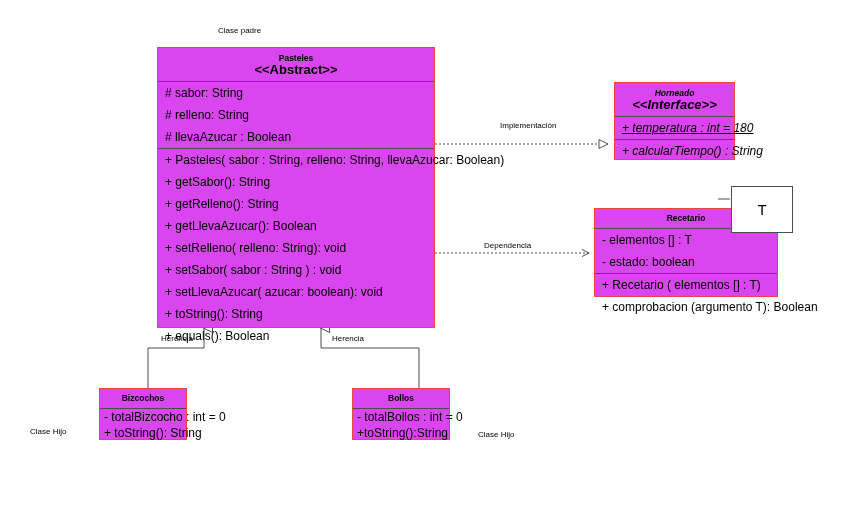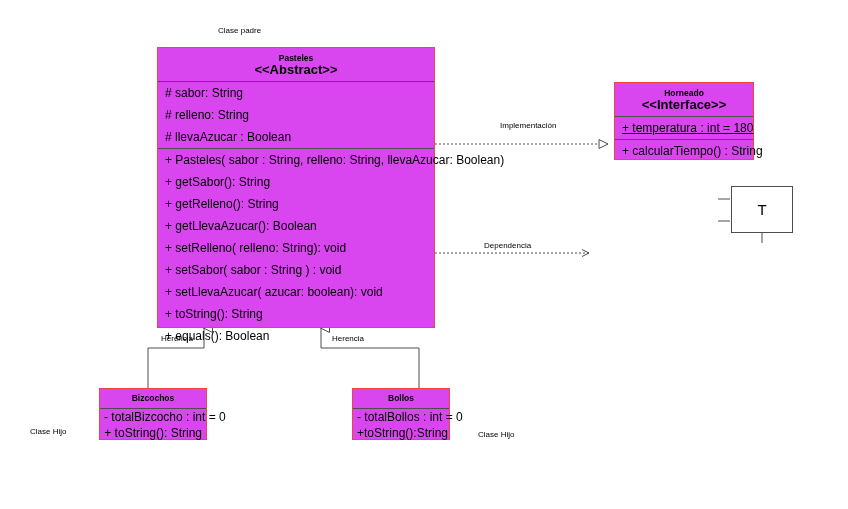--- a/index.html
+++ b/index.html
@@ -171,41 +171,54 @@
       <div class="uml-row wide-gap">+ getRelleno(): String</div>
       <div class="uml-row wide-gap">+ getLlevaAzucar(): Boolean</div>
       <div class="uml-row wide-gap">+ setRelleno( relleno: String): void</div>
       <div class="uml-row wide-gap">+ setSabor( sabor : String ) : void</div>
       <div class="uml-row wide-gap">+ setLlevaAzucar( azucar: boolean): void</div>
       <div class="uml-row wide-gap">+ toString(): String</div>
       <div class="uml-row wide-gap">+ equals(): Boolean</div>
     </div>
   </div>
 
-  <div class="uml-box" style="left:614px; top:82px; width:140px; height:78px;">
+  <div class="uml-box" style="left:614px; top:82px; width:121px; height:78px;font-style:italic;">
     <div class="uml-section">
       <div class="uml-title">
         <span>Horneado</span>
         <span class="uml-stereo">&lt;&lt;Interface&gt;&gt;</span>
       </div>
     </div>
     <div class="uml-section">
       <div class="uml-row static wide-gap">+ temperatura : int = 180</div>
     </div>
     <div class="uml-section">
       <div class="uml-row wide-gap">+ calcularTiempo() :  String</div>
     </div>
   </div>
 
   <div class="tparam-box" style="left:731px; top:186px; width:62px; height:47px;">
     <span>T</span>
   </div>
 
-
-  <div class="uml-box" style="left:99px; top:388px; width:108px; height:52px;">
+  <div class="uml-box" style="left:594px; top:208px; width:184px; height:89px;">
+    <div class="uml-section">
+      <div class="uml-title" style="padding:4px 4px 4px 4px;">Recetario</div>
+    </div>
+    <div class="uml-section">
+      <div class="uml-row wide-gap">- elementos [] : T</div>
+      <div class="uml-row wide-gap">- estado: boolean</div>
+    </div>
+    <div class="uml-section">
+      <div class="uml-row wide-gap">+ Recetario ( elementos [] : T)</div>
+      <div class="uml-row wide-gap">+ comprobacion (argumento T): Boolean</div>
+    </div>
+  </div>
+
+  <div class="uml-box" style="left:99px; top:388px; width:88px; height:52px;">
     <div class="uml-section">
       <div class="uml-title" style="padding:4px 4px 4px 4px;">Bizcochos</div>
     </div>
     <div class="uml-section">
       <div class="uml-row center tight">- totalBizcocho : int = 0</div>
       <div class="uml-row center tight">+ toString(): String</div>
     </div>
   </div>
 
   <div class="uml-box" style="left:352px; top:388px; width:98px; height:52px;">

